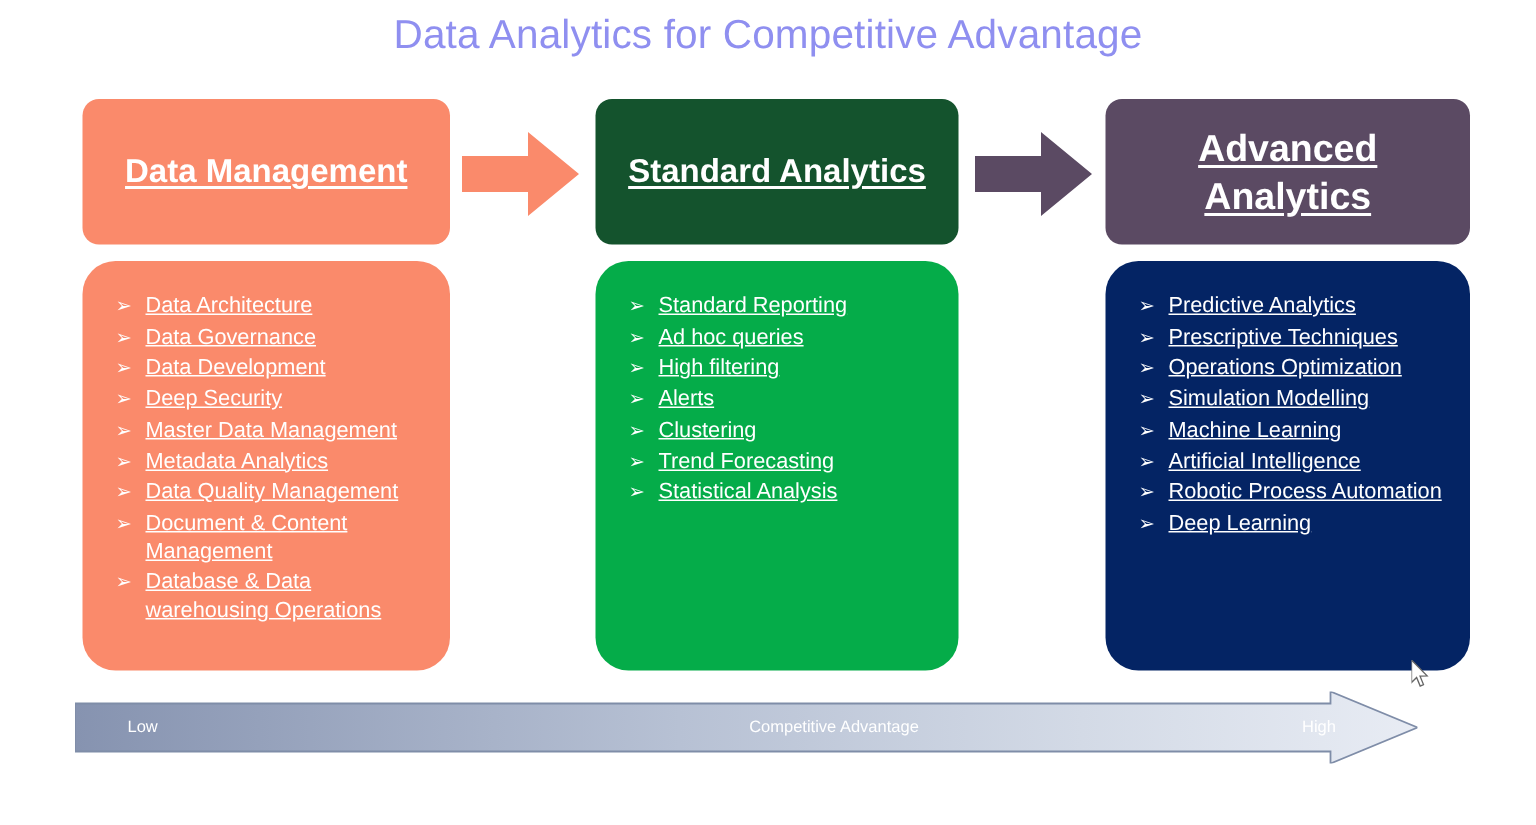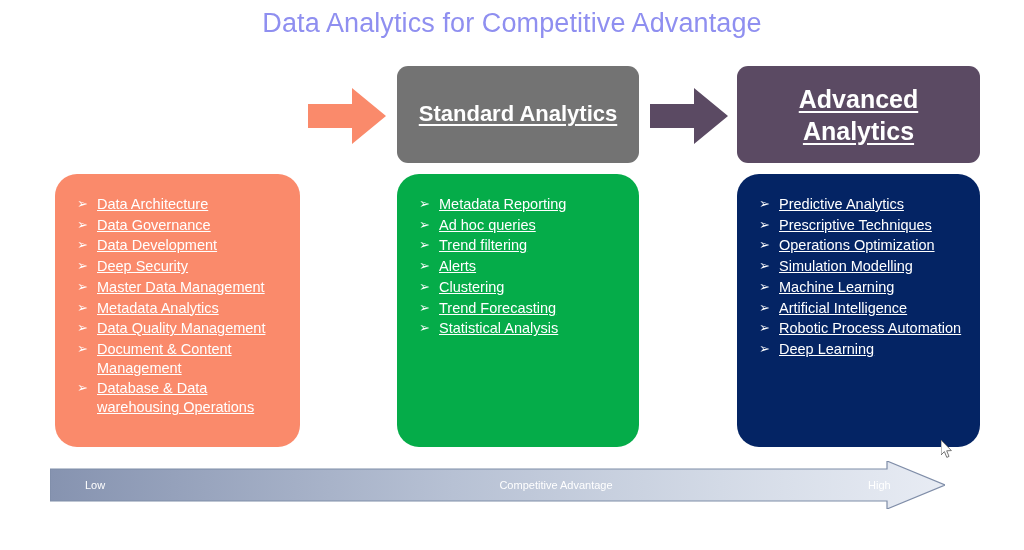--- a/index.html
+++ b/index.html
@@ -52,21 +52,21 @@
     font-size: 22px;
     line-height: 1.28;
     box-sizing: border-box;
     padding: 0 6px;
   }
   .hdr span {
     text-decoration: underline;
     text-underline-offset: 3px;
   }
   #hdr0 { left: 55px;  width: 245px; background: #fa8a6b; }
-  #hdr1 { left: 397px; width: 242px; background: #737373; }
+  #hdr1 { left: 397px; width: 242px; background: #14532d; }
   #hdr2 { left: 737px; width: 243px; background: #5b4a63; font-size: 25px; }
 
   
   .body-box {
     position: absolute;
     top: 174px;
     border-radius: 22px;
     box-sizing: border-box;
     padding: 21px 12px 14px 22px;
   }
@@ -134,20 +134,23 @@
     height: 19px;
   }
 </style>
 </head>
 <body>
 
 <div id="slide">
 
   <div id="title">Data Analytics for Competitive Advantage</div>
 
+  <div class="hdr" id="hdr0">
+    <span>Data Management</span>
+  </div>
 
   <div class="hdr" id="hdr1">
     <span>Standard Analytics</span>
   </div>
 
   <div class="hdr" id="hdr2">
     <div>
       <span>Advanced</span><br>
       <span>Analytics</span>
     </div>
@@ -200,29 +203,29 @@
     </div>
     <div class="item">
       <span class="bullet">➢</span>
       <span class="itxt">Database &amp; Data warehousing Operations</span>
     </div>
   </div>
 
   <div class="body-box" id="body1">
     <div class="item">
       <span class="bullet">➢</span>
-      <span class="itxt">Metadata Reporting</span>
+      <span class="itxt">Standard Reporting</span>
     </div>
     <div class="item">
       <span class="bullet">➢</span>
       <span class="itxt">Ad hoc queries</span>
     </div>
     <div class="item">
       <span class="bullet">➢</span>
-      <span class="itxt">Trend filtering</span>
+      <span class="itxt">High filtering</span>
     </div>
     <div class="item">
       <span class="bullet">➢</span>
       <span class="itxt">Alerts</span>
     </div>
     <div class="item">
       <span class="bullet">➢</span>
       <span class="itxt">Clustering</span>
     </div>
     <div class="item">

